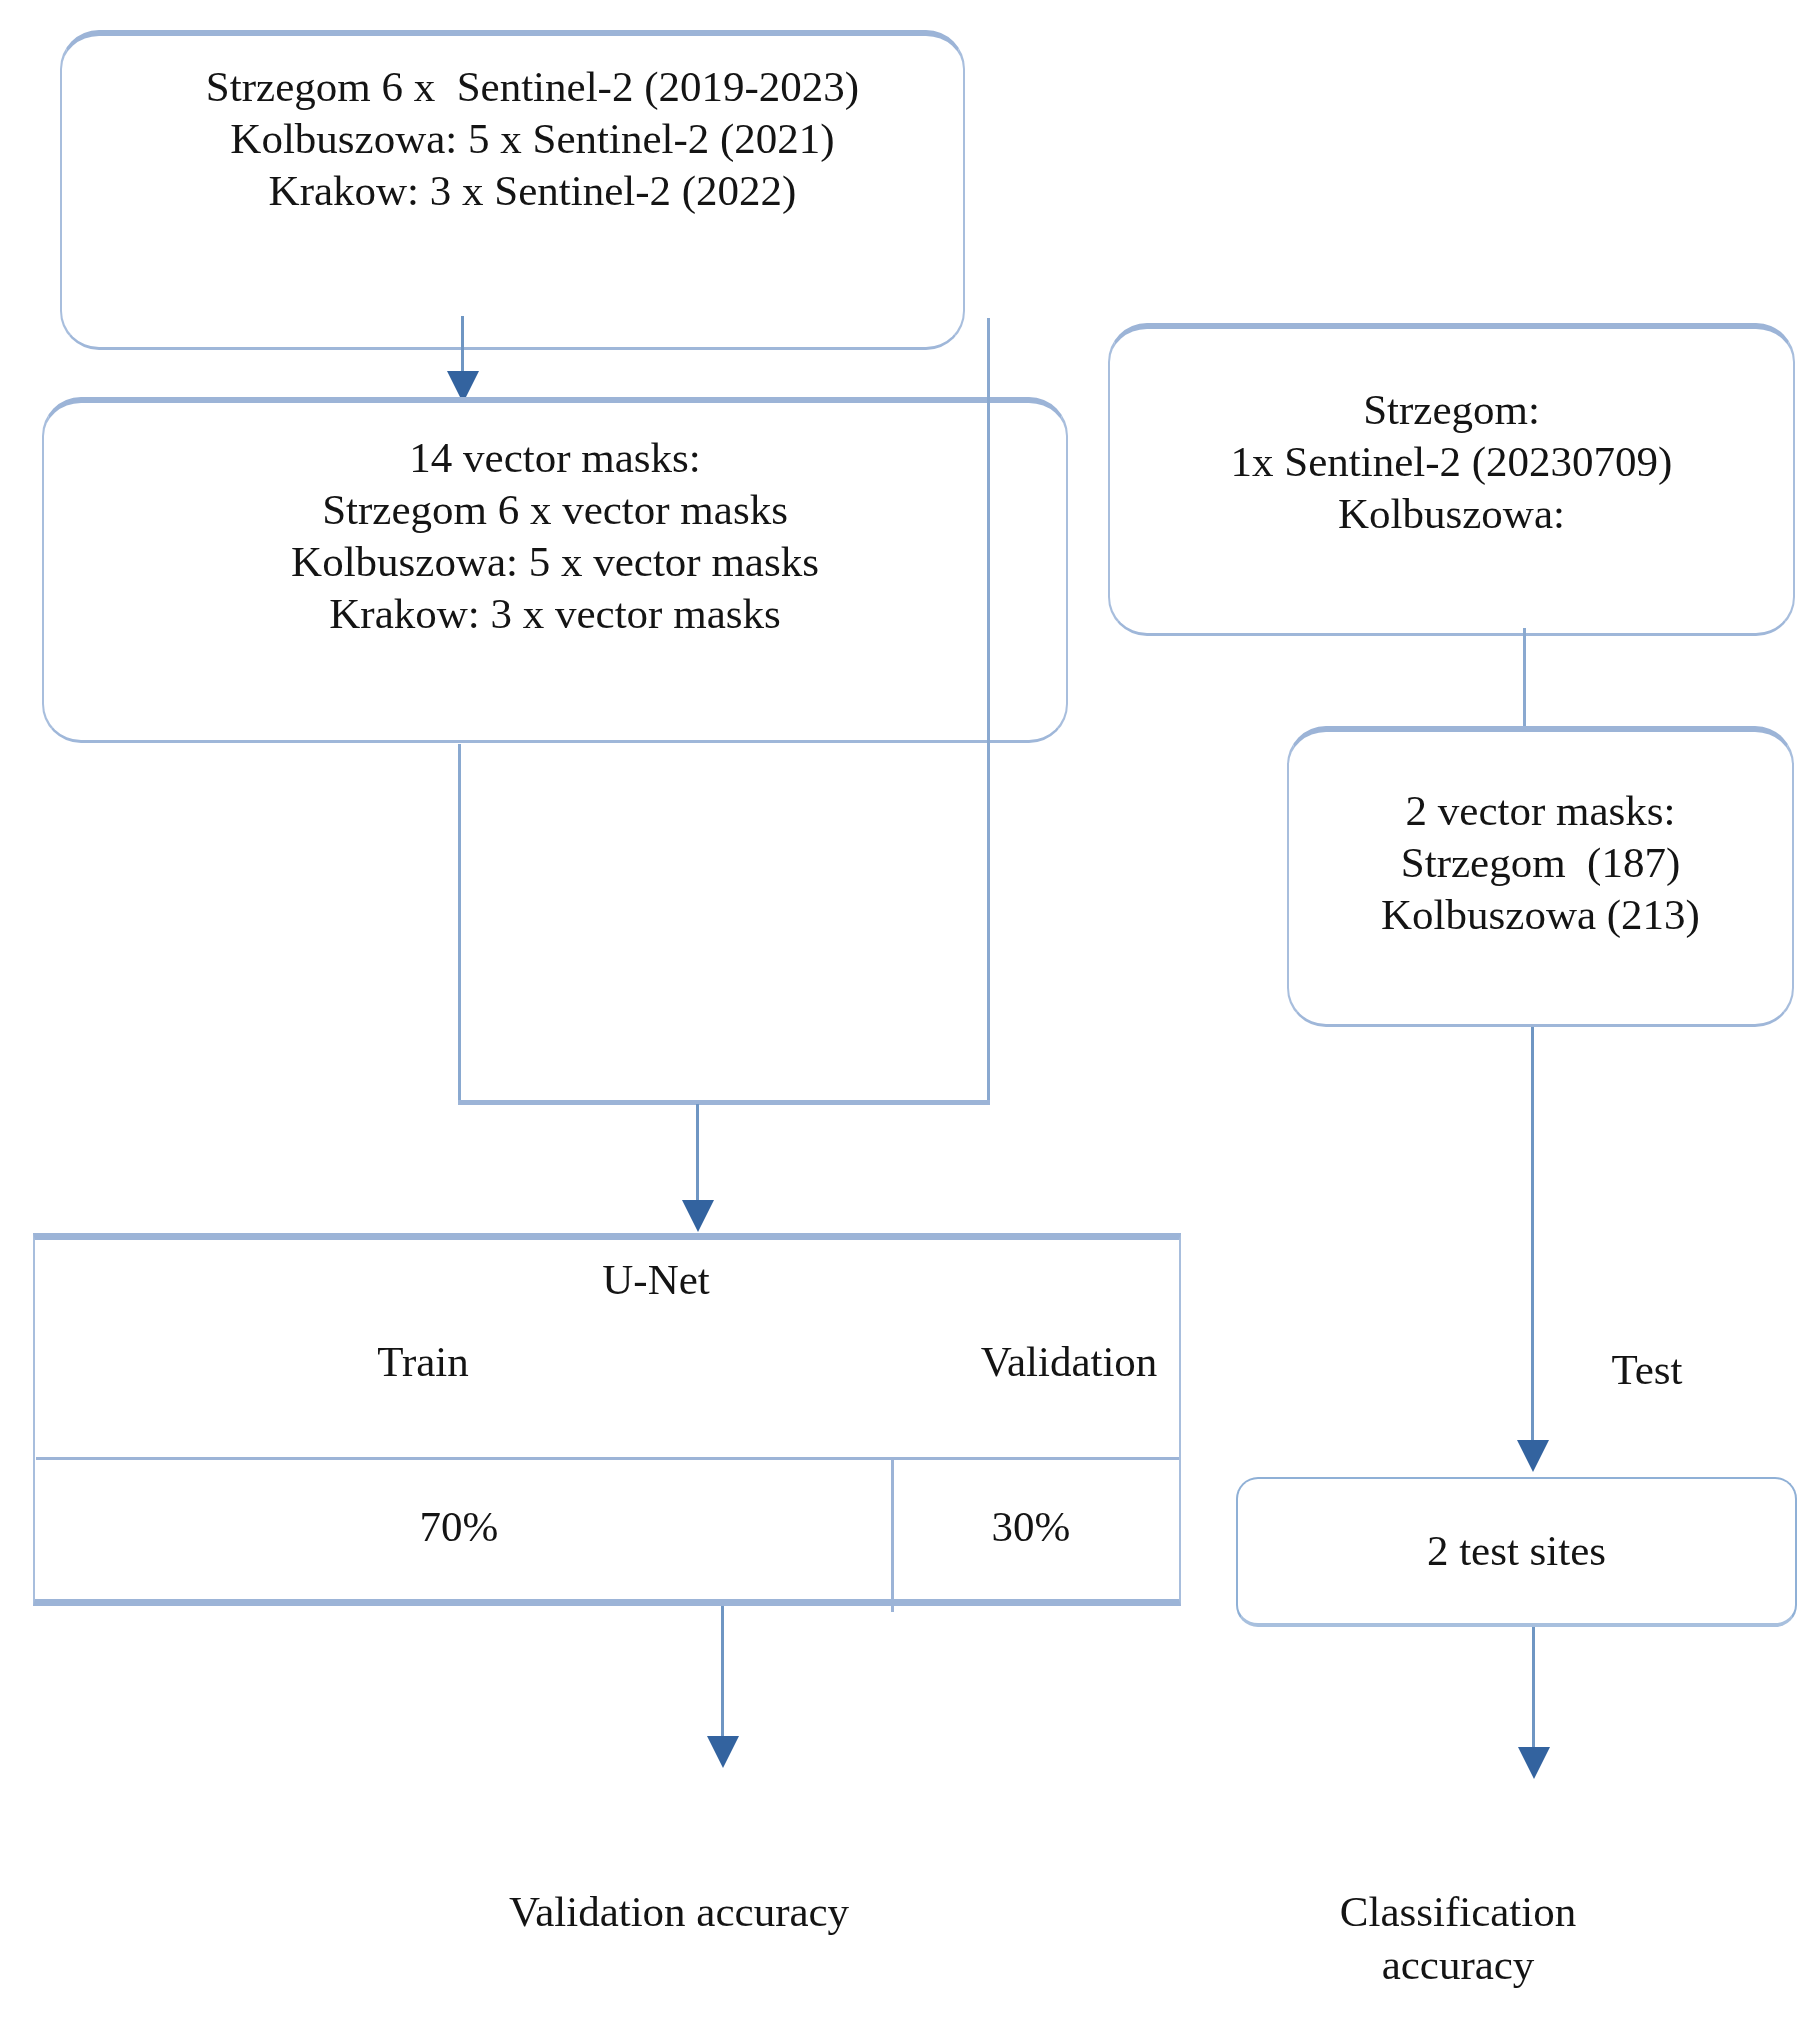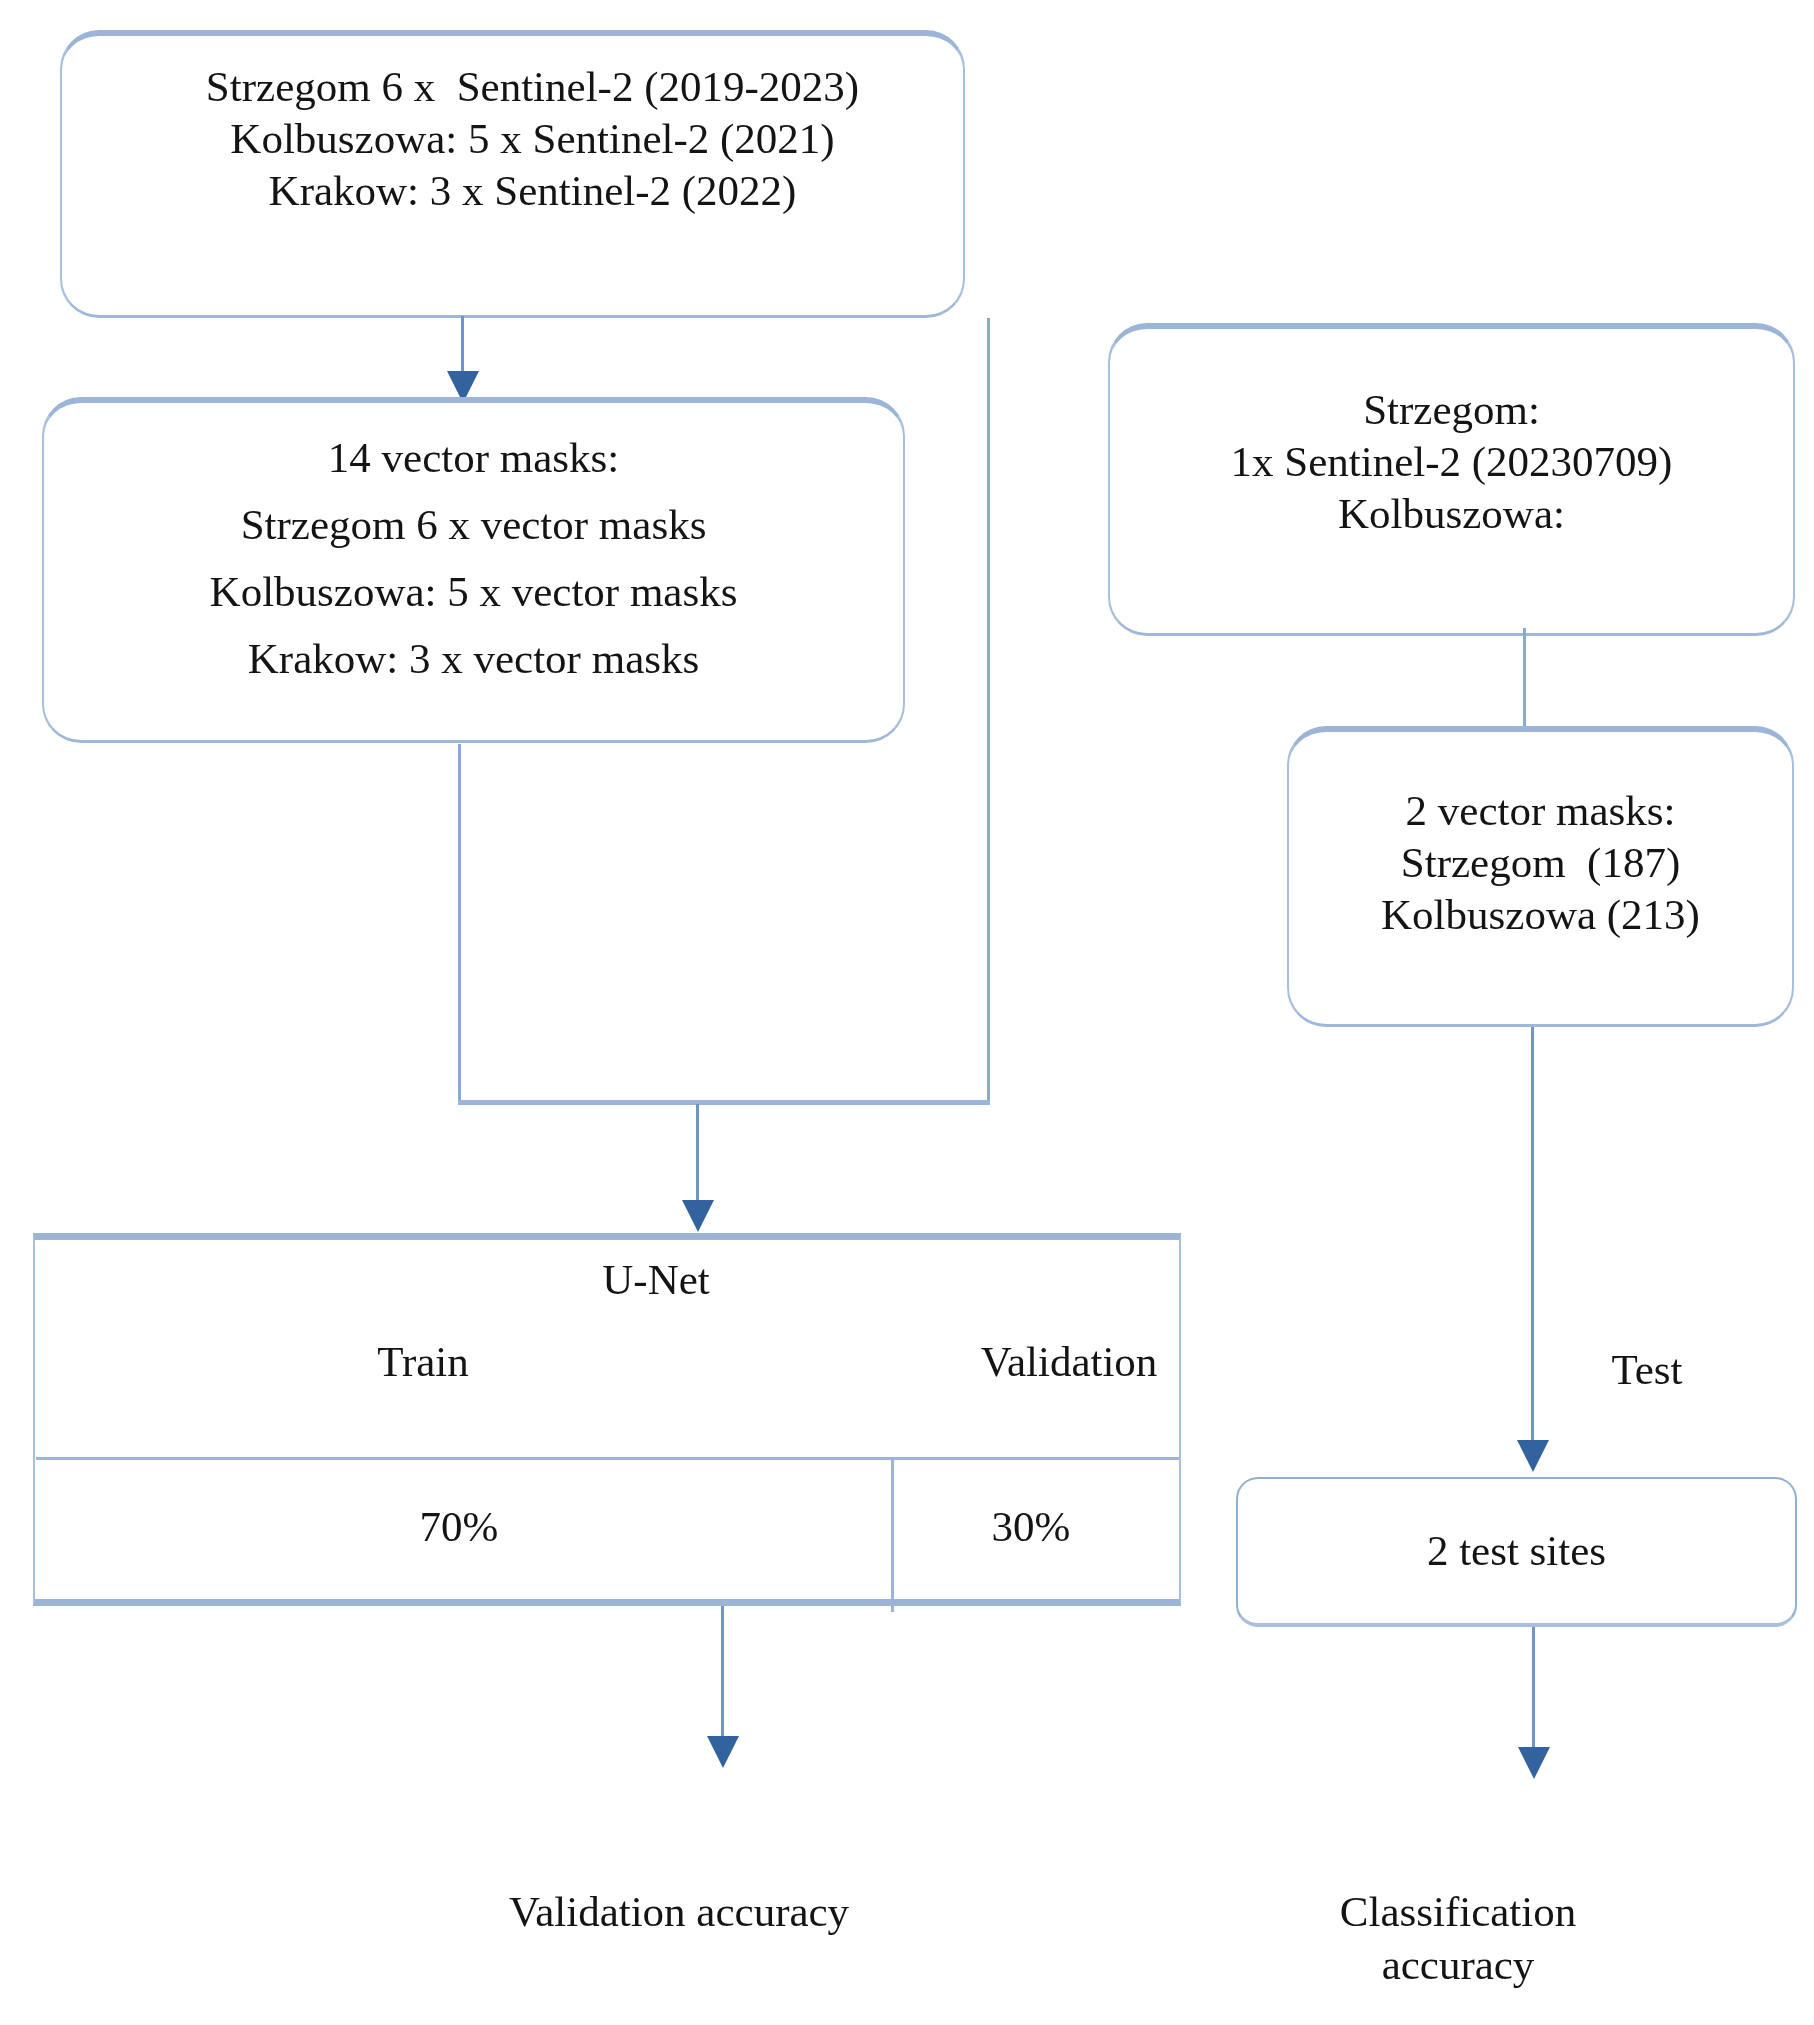--- a/index.html
+++ b/index.html
@@ -53,30 +53,30 @@
   .text-block{
     position:absolute;transform:translateX(-50%);
     text-align:center;font-size:43px;line-height:53px;white-space:pre-wrap;
   }
 </style>
 </head>
 <body>
 
 <div id="page">
 
-  <div class="rounded-box" style="left:60px;top:30px;width:905px;height:288px;padding-top:25px;padding-left:40px;">
+  <div class="rounded-box" style="left:60px;top:30px;width:905px;height:320px;padding-top:25px;padding-left:40px;">
     <div class="box-line">Strzegom 6 x  Sentinel-2 (2019-2023)</div>
     <div class="box-line">Kolbuszowa: 5 x Sentinel-2 (2021)</div>
     <div class="box-line">Krakow: 3 x Sentinel-2 (2022)</div>
   </div>
 
   <div class="stem" style="left:461px;top:316px;height:60px;"></div>
   <div class="ahead" style="left:447px;top:371px;"></div>
 
-  <div class="rounded-box" style="left:42px;top:397px;width:863px;height:346px;padding-top:29px;gap:15px;">
+  <div class="rounded-box" style="left:42px;top:397px;width:1026px;height:346px;padding-top:29px;">
     <div class="box-line">14 vector masks:</div>
     <div class="box-line">Strzegom 6 x vector masks</div>
     <div class="box-line">Kolbuszowa: 5 x vector masks</div>
     <div class="box-line">Krakow: 3 x vector masks</div>
   </div>
 
   <div class="vline" style="left:987px;top:318px;height:786px;"></div>
 
   <div class="vline" style="left:458px;top:744px;height:360px;"></div>
 

